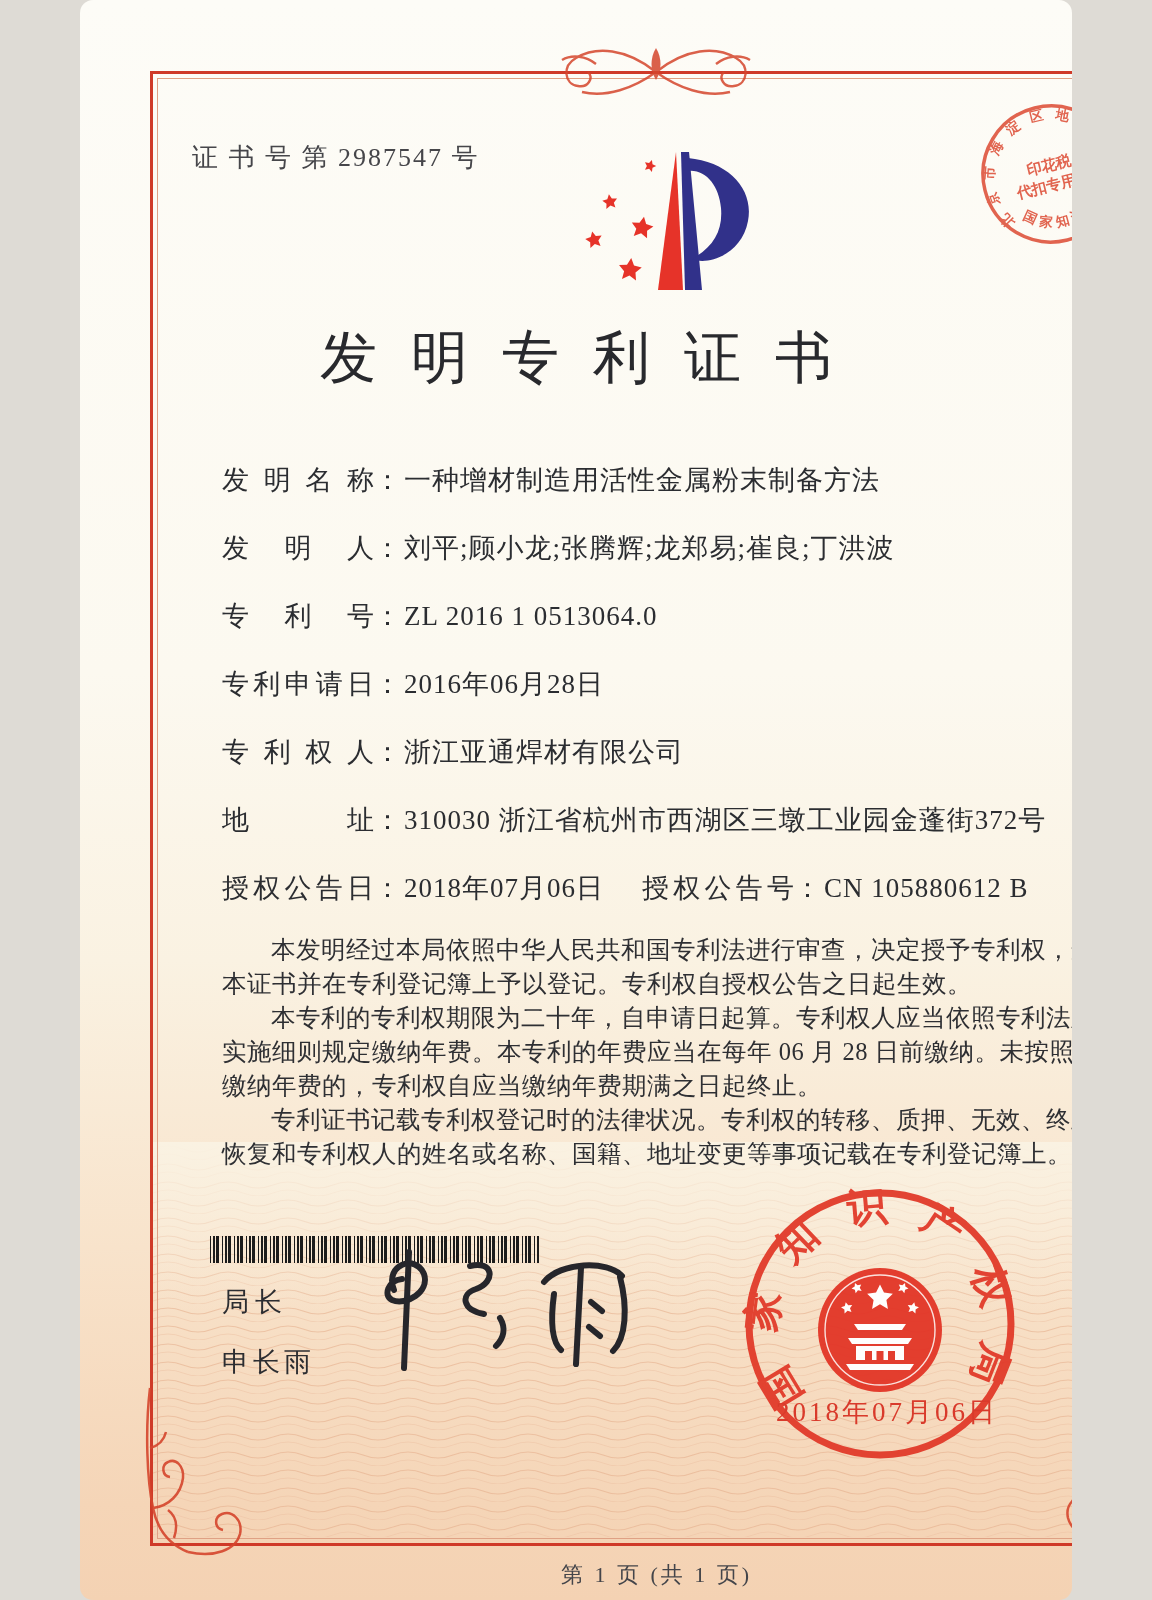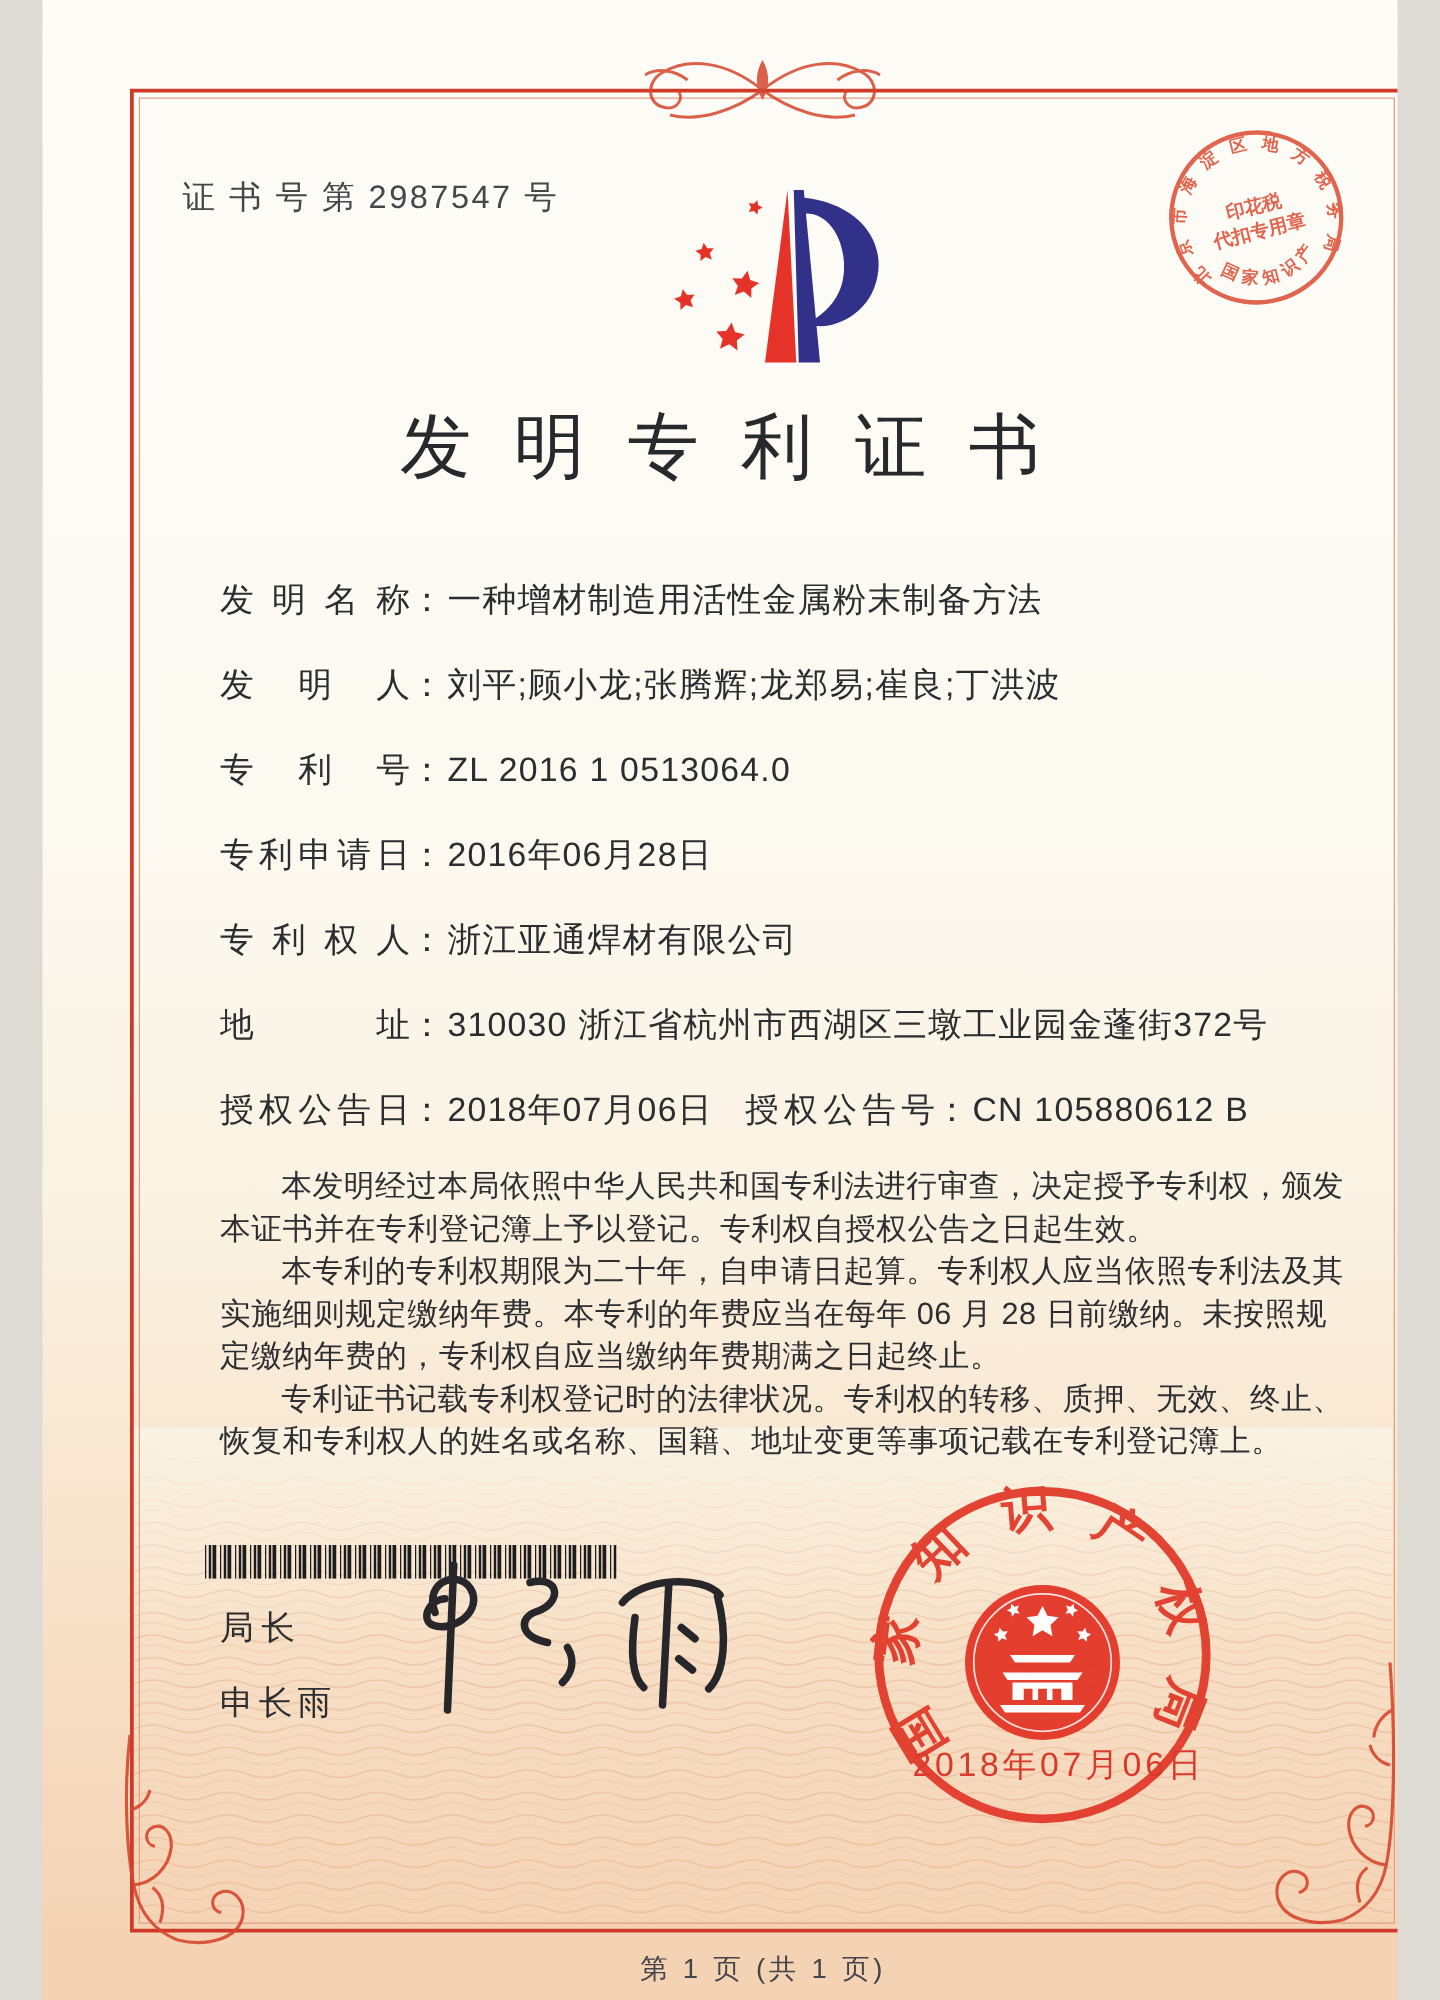--- a/index.html
+++ b/index.html
@@ -1,19 +1,19 @@
 <!DOCTYPE html>
 <html><head>
 <meta charset="utf-8">
 <style>
   html,body{margin:0;padding:0;background:#dedbd5;}
   .page{
-    position:relative;width:1084px;height:1600px;margin:0 auto;overflow:hidden;
+    position:relative;width:992px;height:1600px;margin:0 auto;overflow:hidden;
     background:linear-gradient(180deg,#fdfcf7 0%,#fcf9f0 42%,#faf2e2 60%,#f8e3cb 78%,#f5d5b7 94%,#f4d2b3 100%);
-    font-family:Liberation Sans, sans-serif;color:#2e2f33;
+    font-family:Liberation Serif, serif;color:#2e2f33;border-radius:13px;
   }
   .frame{position:absolute;left:70px;top:71px;width:1013px;height:1469px;
     border:3px solid #cf3a28;z-index:2;pointer-events:none;}
   .frame:before{content:"";position:absolute;left:4px;top:4px;right:4px;bottom:4px;
     border:1px solid #dfa184;}
   .waves{position:absolute;left:73px;top:1142px;width:1007px;height:395px;z-index:1;}
   .wavefade{position:absolute;left:73px;top:1142px;width:1007px;height:170px;z-index:1;
     background:linear-gradient(180deg,#faf2e2 0%,rgba(250,242,226,0) 100%);}
   .content{position:absolute;left:0;top:0;width:100%;height:100%;z-index:3;}
 

